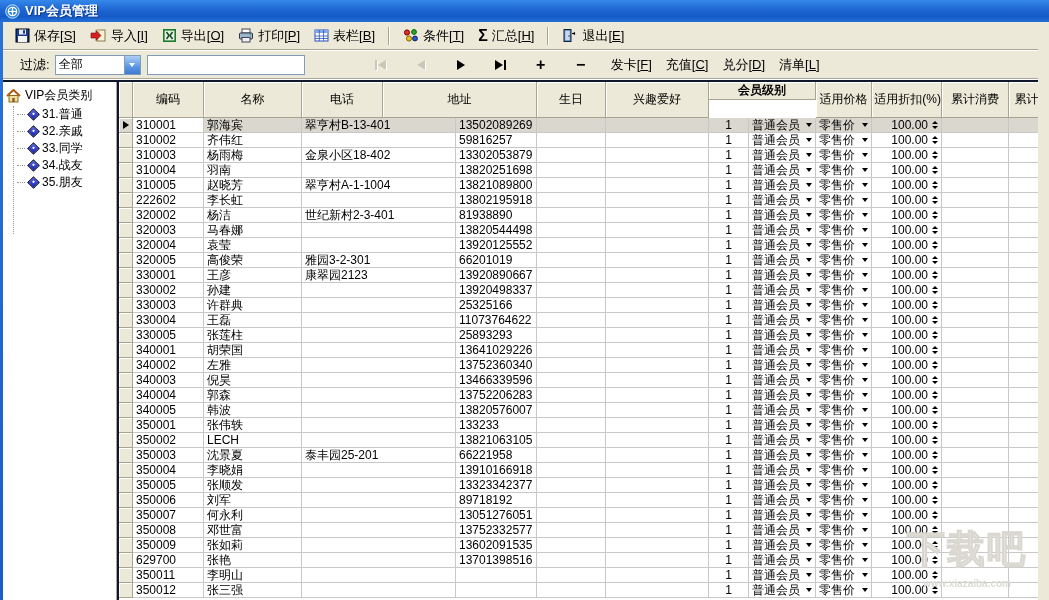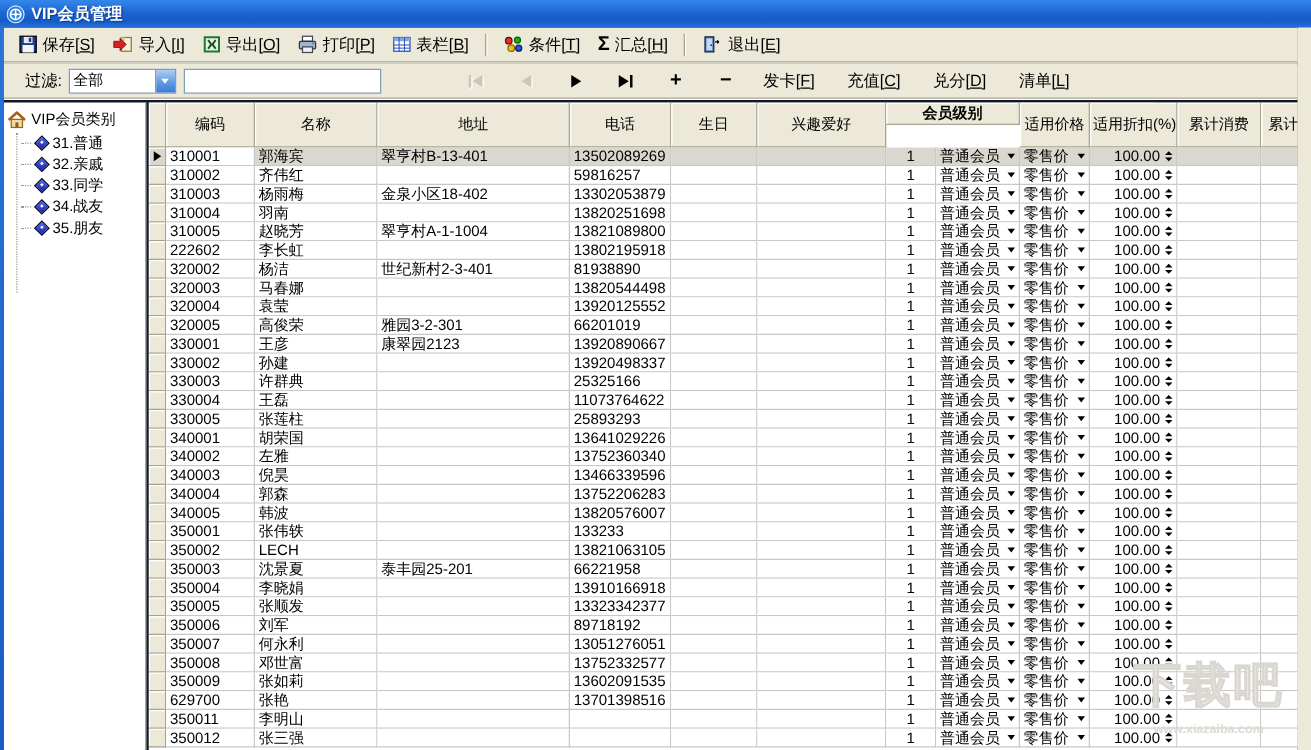--- a/index.html
+++ b/index.html
@@ -48,21 +48,21 @@
     width:24px; height:18px; cursor:default; }
   .tri-l { width:0; height:0; border-top:5px solid transparent; border-bottom:5px solid transparent;
     border-right:8px solid #000; }
   .tri-r { width:0; height:0; border-top:5px solid transparent; border-bottom:5px solid transparent;
     border-left:8px solid #000; }
   .nbar { width:2px; height:10px; background:#000; }
   .nav-btn.disabled .tri-l { border-right-color:#cbc7b8; filter:drop-shadow(1px 1px 0 #fff); }
   .nav-btn.disabled .nbar { background:#cbc7b8; box-shadow:1px 1px 0 #fff; }
   .plusminus { font-size:16px; font-weight:900; line-height:16px; }
 
-  .actgrp { display:flex; align-items:center; margin-left:12px; gap:14px; }
+  .actgrp { display:flex; align-items:center; margin-left:12px; gap:2px; }
   .act-btn { font-size:13px; padding:3px 6px; white-space:nowrap; cursor:default; }
 
   
   .sidebar { position:absolute; left:3px; top:82px; width:114px; bottom:0; background:#fff;
     border-right:1px solid #aca899; overflow:hidden; }
   .tree-root { display:flex; align-items:center; gap:4px; padding:5px 0 2px 3px;
     font-size:12px; white-space:nowrap; }
   .tree-item { display:flex; align-items:center; gap:4px; height:17px; padding-left:14px;
     font-size:12px; white-space:nowrap; position:relative; }
   .guide { width:8px; height:1px; border-top:1px dotted #9a9a9a; flex:0 0 auto; }
@@ -290,22 +290,22 @@
       <span class="diamond"></span>
       <span>35.朋友</span>
     </div>
   </div>
 
   <div class="table-area">
     <div class="hdr">
       <div class="hcell c-marker full"></div>
       <div class="hcell c-code full">编码</div>
       <div class="hcell c-name full">名称</div>
+      <div class="hcell c-phone full">电话</div>
       <div class="hcell c-addr full">地址</div>
-      <div class="hcell c-phone full">电话</div>
       <div class="hcell c-bday full">生日</div>
       <div class="hcell c-hobby full">兴趣爱好</div>
       <div class="hgroup">
         <div class="hcell hg-top">会员级别</div>
         <div class="hg-bottom">
           <div class="hcell c-lcode">编码</div>
           <div class="hcell c-lname">名称</div>
         </div>
       </div>
       <div class="hcell c-price full">适用价格</div>

